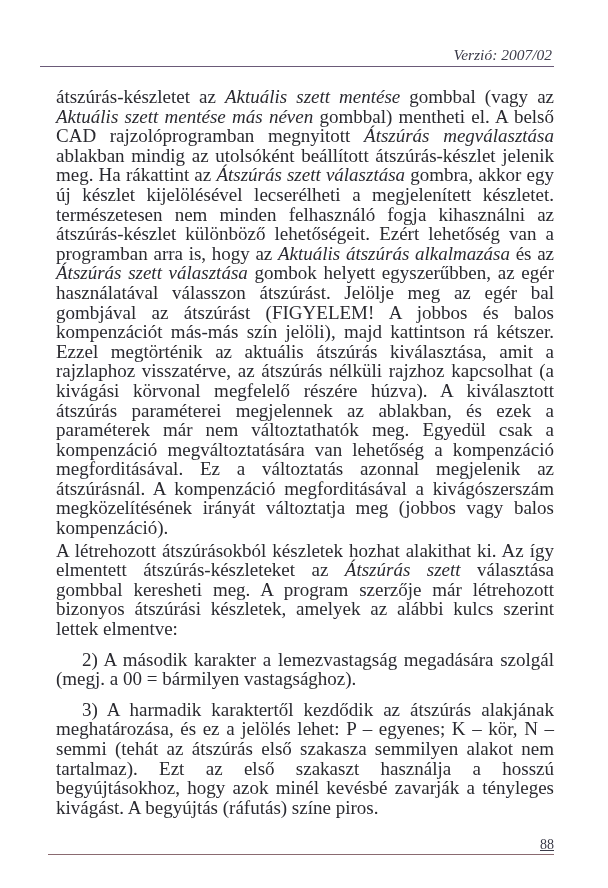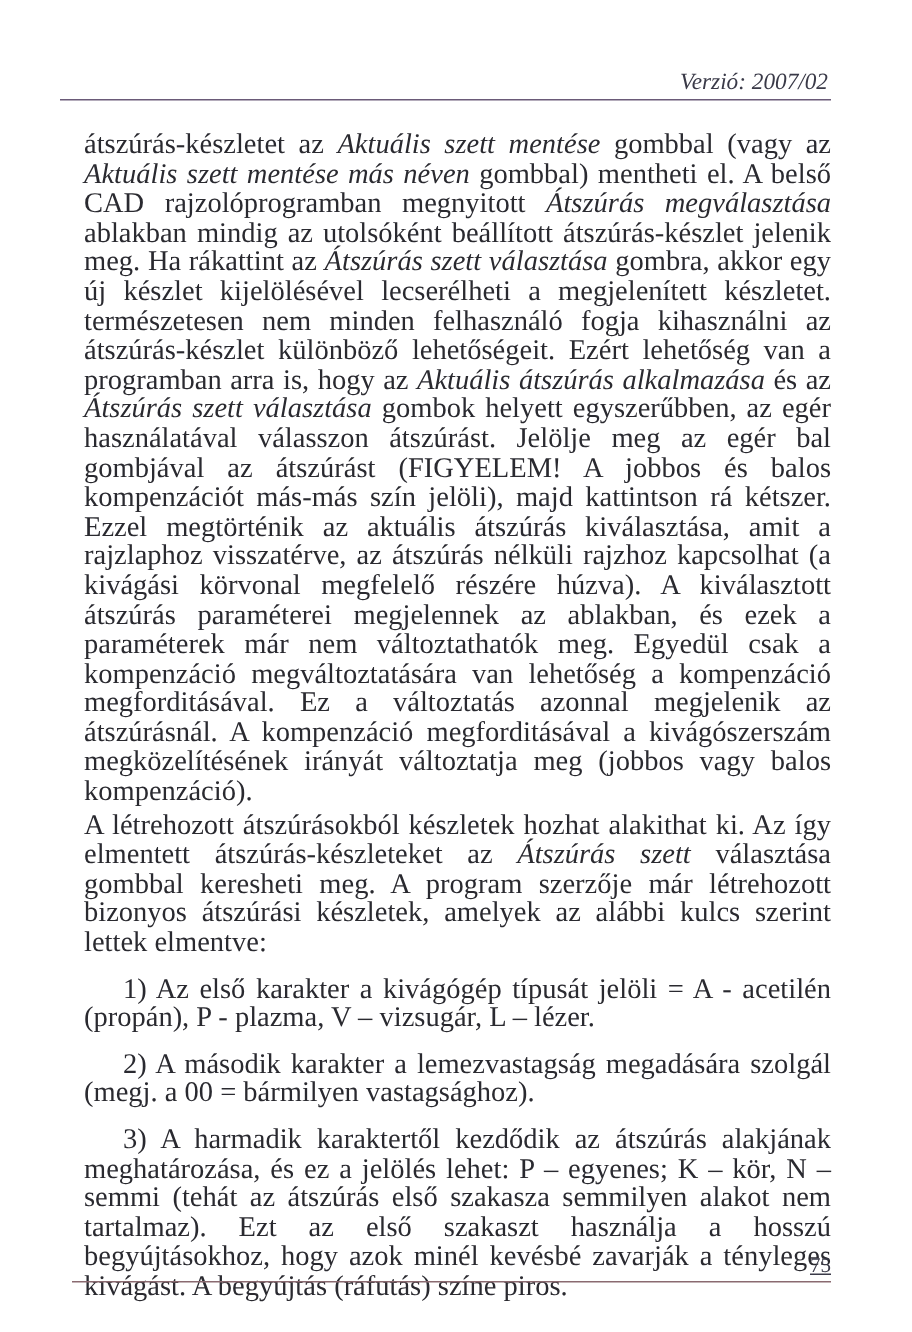--- a/index.html
+++ b/index.html
@@ -23,20 +23,19 @@
 </head>
 <body>
 
 <div class="header">
   <span class="version">Verzió: 2007/02</span>
 </div>
 
 <div class="body">
   <p><span>átszúrás-készletet az </span><em>Aktuális szett mentése</em><span> gombbal (vagy az </span><em>Aktuális szett mentése más néven</em><span> gombbal) mentheti el. A belső CAD rajzolóprogramban megnyitott </span><em>Átszúrás megválasztása</em><span> ablakban mindig az utolsóként beállított átszúrás-készlet jelenik meg. Ha rákattint az </span><em>Átszúrás szett választása</em><span> gombra, akkor egy új készlet kijelölésével lecserélheti a megjelenített készletet. természetesen nem minden felhasználó fogja kihasználni az átszúrás-készlet különböző lehetőségeit. Ezért lehetőség van a programban arra is, hogy az </span><em>Aktuális átszúrás alkalmazása</em><span> és az </span><em>Átszúrás szett választása</em><span> gombok helyett egyszerűbben, az egér használatával válasszon átszúrást. Jelölje meg az egér bal gombjával az átszúrást (FIGYELEM! A jobbos és balos kompenzációt más-más szín jelöli), majd kattintson rá kétszer. Ezzel megtörténik az aktuális átszúrás kiválasztása, amit a rajzlaphoz visszatérve, az átszúrás nélküli rajzhoz kapcsolhat (a kivágási körvonal megfelelő részére húzva). A kiválasztott átszúrás paraméterei megjelennek az ablakban, és ezek a paraméterek már nem változtathatók meg. Egyedül csak a kompenzáció megváltoztatására van lehetőség a kompenzáció megforditásával. Ez a változtatás azonnal megjelenik az átszúrásnál. A kompenzáció megforditásával a kivágószerszám megközelítésének irányát változtatja meg (jobbos vagy balos kompenzáció).</span></p>
   <p class="gap"><span>A létrehozott átszúrásokból készletek hozhat alakithat ki. Az így elmentett átszúrás-készleteket az </span><em>Átszúrás szett</em><span> választása gombbal keresheti meg. A program szerzője már létrehozott bizonyos átszúrási készletek, amelyek az alábbi kulcs szerint lettek elmentve:</span></p>
-  <p class="list">1) Az első karakter a kivágógép típusát jelöli = A - acetilén (propán), P - plazma, V – vizsugár, L – lézer.</p>
   <p class="list">2) A második karakter a lemezvastagság megadására szolgál (megj. a 00 = bármilyen vastagsághoz).</p>
   <p class="list">3) A harmadik karaktertől kezdődik az átszúrás alakjának meghatározása, és ez a jelölés lehet: P – egyenes; K – kör, N – semmi (tehát az átszúrás első szakasza semmilyen alakot nem tartalmaz). Ezt az első szakaszt használja a hosszú begyújtásokhoz, hogy azok minél kevésbé zavarják a tényleges kivágást. A begyújtás (ráfutás) színe piros.</p>
 </div>
 
 <div class="footer">
-  <span class="pagenum">75</span>
+  <span class="pagenum">88</span>
 </div>
 
 </body></html>

